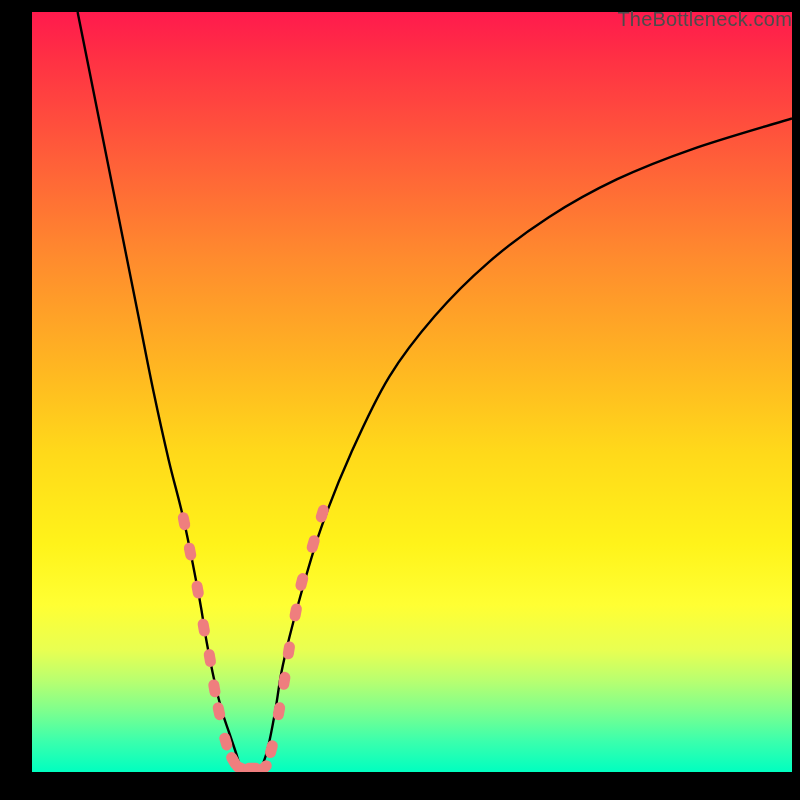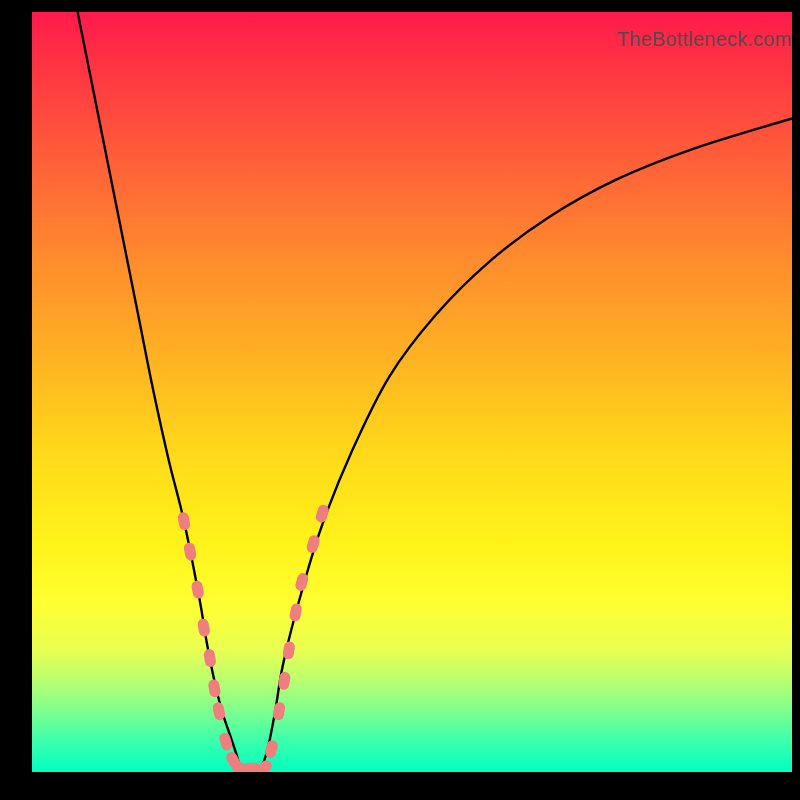--- a/index.html
+++ b/index.html
@@ -37,21 +37,21 @@
   .curve-svg {
     position: absolute;
     left: 0;
     top: 0;
     width: 760px;
     height: 760px;
     pointer-events: none;
   }
   .watermark {
     position: absolute;
-    top: 28px;
+    top: 8px;
     right: 8px;
     color: #4c4c4c;
     font-size: 20px;
     font-weight: 400;
     letter-spacing: 0.2px;
   }
   .bottom-black {
     position: absolute;
     left: 0;
     bottom: 0;

